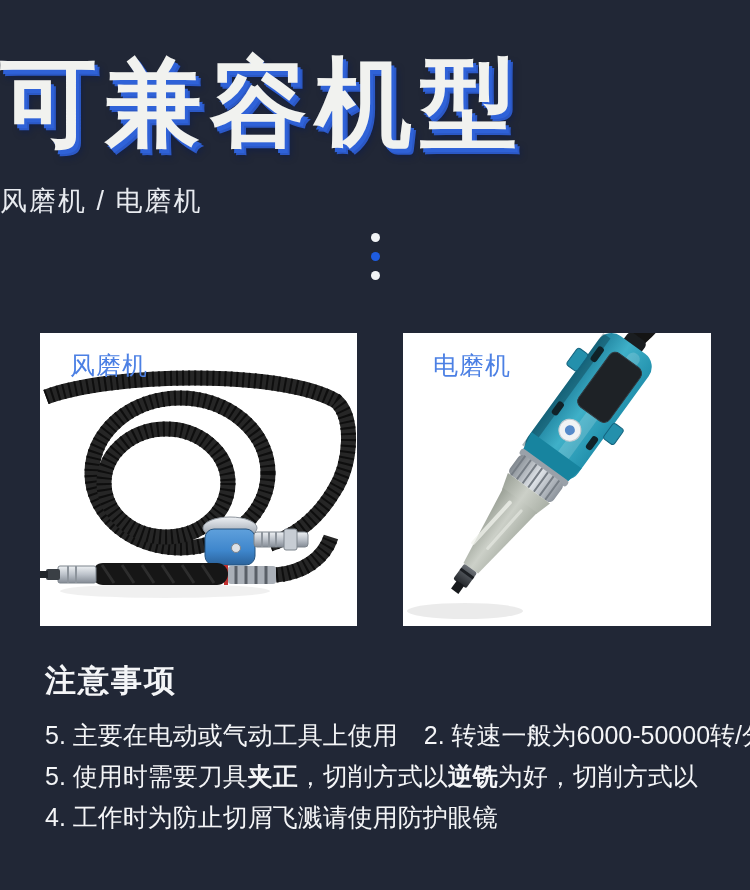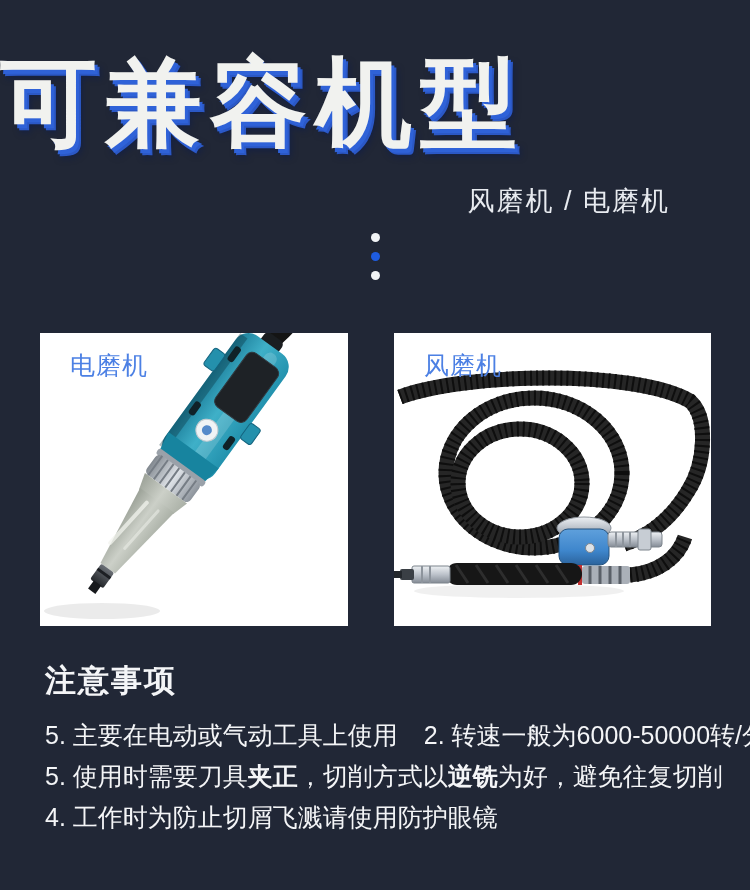--- a/index.html
+++ b/index.html
@@ -9,21 +9,21 @@
     font-family:"Liberation Sans","DejaVu Sans",sans-serif;
   }
   .title{
     position:absolute;top:50px;left:0;width:750px;margin:0;
     font-size:97px;line-height:1.1;font-weight:900;
     letter-spacing:8px;color:#f1f2ef;
     text-shadow:3px 4px 0 #2f62d8,5px 6px 0 #2b58c6,6px 8px 6px rgba(10,25,80,.55);
   }
   .subtitle{
     position:absolute;top:183px;left:0;width:670px;
-    text-align:right;font-size:27px;letter-spacing:2px;color:#e8ebf0;
+    text-align:left;font-size:27px;letter-spacing:2px;color:#e8ebf0;
   }
   .dots{
     position:absolute;top:233px;left:0;width:750px;
     display:flex;flex-direction:column;align-items:center;gap:10px;
   }
   .dot{width:9px;height:9px;border-radius:50%;}
   .dot.white{background:#f2f4f6;}
   .dot.blue{background:#1e5ce0;}
   .cards{
     position:absolute;top:333px;left:40px;display:flex;gap:46px;
@@ -53,20 +53,74 @@
 
   <div class="subtitle">风磨机 / 电磨机</div>
 
   <div class="dots">
     <span class="dot white"></span>
     <span class="dot blue"></span>
     <span class="dot white"></span>
   </div>
 
   <div class="cards">
+
+    <div class="card left">
+      <span class="card-label">风磨机</span>
+      <svg width="317" height="293" viewBox="0 0 317 293">
+        <defs>
+          <linearGradient id="chromeH" x1="0" y1="0" x2="0" y2="1">
+            <stop offset="0" stop-color="#eef1f4"></stop>
+              <stop offset="0.5" stop-color="#bcc2ca"></stop>
+              <stop offset="1" stop-color="#848b95"></stop>
+          </linearGradient>
+          <linearGradient id="blueValve" x1="0" y1="0" x2="0" y2="1">
+            <stop offset="0" stop-color="#5fa0dc"></stop>
+              <stop offset="0.6" stop-color="#3e86cc"></stop>
+              <stop offset="1" stop-color="#2b639c"></stop>
+          </linearGradient>
+        </defs>
+        <ellipse cx="125" cy="258" rx="105" ry="7" fill="rgba(0,0,0,0.06)"></ellipse>
+
+        <ellipse cx="140" cy="140" rx="88" ry="75" fill="none" stroke="#262626" stroke-width="15"></ellipse>
+        <ellipse cx="140" cy="140" rx="88" ry="75" fill="none" stroke="#0e0e0e" stroke-width="15" stroke-dasharray="2 4"></ellipse>
+        <ellipse cx="126" cy="150" rx="62" ry="54" fill="none" stroke="#262626" stroke-width="15"></ellipse>
+        <ellipse cx="126" cy="150" rx="62" ry="54" fill="none" stroke="#0e0e0e" stroke-width="15" stroke-dasharray="2 4"></ellipse>
+
+        <path d="M 6,64 C 70,40 240,36 296,68 C 314,84 312,130 294,158 C 276,188 252,204 230,211" fill="none" stroke="#262626" stroke-width="15"></path>
+        <path d="M 6,64 C 70,40 240,36 296,68 C 314,84 312,130 294,158 C 276,188 252,204 230,211" fill="none" stroke="#0e0e0e" stroke-width="15" stroke-dasharray="2 4"></path>
+
+        <path d="M 236,242 C 262,240 284,226 291,204" fill="none" stroke="#262626" stroke-width="15"></path>
+        <path d="M 236,242 C 262,240 284,226 291,204" fill="none" stroke="#0e0e0e" stroke-width="15" stroke-dasharray="2 4"></path>
+
+        <ellipse cx="190" cy="195" rx="27" ry="11" fill="url(#chromeH)" stroke="#8d949c"></ellipse>
+        <rect x="165" y="196" width="50" height="36" rx="9" fill="url(#blueValve)" stroke="#25537f"></rect>
+        <circle cx="196" cy="215" r="4.5" fill="#dde2e7" stroke="#7d848c"></circle>
+
+        <rect x="214" y="199" width="54" height="15" rx="3" fill="url(#chromeH)" stroke="#7d848c"></rect>
+        <rect x="244" y="196" width="13" height="21" rx="2" fill="#c7cdd4" stroke="#7d848c"></rect>
+        <line x1="222" y1="199" x2="222" y2="214" stroke="#8d949c" stroke-width="2"></line>
+        <line x1="229" y1="199" x2="229" y2="214" stroke="#8d949c" stroke-width="2"></line>
+        <line x1="236" y1="199" x2="236" y2="214" stroke="#8d949c" stroke-width="2"></line>
+
+        <rect x="188" y="233" width="48" height="18" rx="3" fill="#aab0b8"></rect>
+        <line x1="196" y1="233" x2="196" y2="251" stroke="#5a6068" stroke-width="3"></line>
+        <line x1="206" y1="233" x2="206" y2="251" stroke="#5a6068" stroke-width="3"></line>
+        <line x1="216" y1="233" x2="216" y2="251" stroke="#5a6068" stroke-width="3"></line>
+        <line x1="226" y1="233" x2="226" y2="251" stroke="#5a6068" stroke-width="3"></line>
+        <rect x="184" y="232" width="4" height="20" fill="#c23030"></rect>
+        <rect x="52" y="230" width="136" height="22" rx="11" fill="#161616"></rect>
+        <path d="M 62,232 L 74,250 M 82,232 L 94,250 M 102,232 L 114,250 M 122,232 L 134,250 M 142,232 L 154,250 M 162,232 L 174,250" stroke="#2d2d2d" stroke-width="3"></path>
+        <rect x="18" y="233" width="38" height="17" rx="2" fill="url(#chromeH)" stroke="#7d848c"></rect>
+        <line x1="28" y1="233" x2="28" y2="250" stroke="#8d949c" stroke-width="2"></line>
+        <line x1="36" y1="233" x2="36" y2="250" stroke="#8d949c" stroke-width="2"></line>
+        <rect x="6" y="236" width="14" height="11" rx="2" fill="#3a3f45"></rect>
+        <rect x="0" y="238" width="8" height="7" fill="#23272c"></rect>
+      </svg>
+    </div>
 
     <div class="card right">
       <span class="card-label">电磨机</span>
       <svg width="308" height="293" viewBox="0 0 308 293">
         <defs>
           <linearGradient id="teal" x1="0" y1="0" x2="1" y2="0">
             <stop offset="0" stop-color="#1d7f9b"></stop>
               <stop offset="0.45" stop-color="#3fb0c8"></stop>
               <stop offset="1" stop-color="#2392ae"></stop>
           </linearGradient>
@@ -118,76 +172,22 @@
           <path d="M -21,192 L 21,192 L 9,276 L -9,276 Z" fill="url(#cone)"></path>
           <path d="M -7,200 L -13,254" stroke="#f2f4ee" stroke-width="4" opacity="0.75" stroke-linecap="round"></path>
           <path d="M 7,200 L 2,250" stroke="#f2f4ee" stroke-width="3" opacity="0.5" stroke-linecap="round"></path>
 
           <rect x="-8" y="276" width="16" height="19" rx="2" fill="url(#darkMetal)"></rect>
           <rect x="-8" y="281" width="16" height="3" fill="#1c1f23"></rect>
           <rect x="-4" y="294" width="9" height="10" fill="#17191c"></rect>
         </g>
       </svg>
     </div>
-
-    <div class="card left">
-      <span class="card-label">风磨机</span>
-      <svg width="317" height="293" viewBox="0 0 317 293">
-        <defs>
-          <linearGradient id="chromeH" x1="0" y1="0" x2="0" y2="1">
-            <stop offset="0" stop-color="#eef1f4"></stop>
-              <stop offset="0.5" stop-color="#bcc2ca"></stop>
-              <stop offset="1" stop-color="#848b95"></stop>
-          </linearGradient>
-          <linearGradient id="blueValve" x1="0" y1="0" x2="0" y2="1">
-            <stop offset="0" stop-color="#5fa0dc"></stop>
-              <stop offset="0.6" stop-color="#3e86cc"></stop>
-              <stop offset="1" stop-color="#2b639c"></stop>
-          </linearGradient>
-        </defs>
-        <ellipse cx="125" cy="258" rx="105" ry="7" fill="rgba(0,0,0,0.06)"></ellipse>
-
-        <ellipse cx="140" cy="140" rx="88" ry="75" fill="none" stroke="#262626" stroke-width="15"></ellipse>
-        <ellipse cx="140" cy="140" rx="88" ry="75" fill="none" stroke="#0e0e0e" stroke-width="15" stroke-dasharray="2 4"></ellipse>
-        <ellipse cx="126" cy="150" rx="62" ry="54" fill="none" stroke="#262626" stroke-width="15"></ellipse>
-        <ellipse cx="126" cy="150" rx="62" ry="54" fill="none" stroke="#0e0e0e" stroke-width="15" stroke-dasharray="2 4"></ellipse>
-
-        <path d="M 6,64 C 70,40 240,36 296,68 C 314,84 312,130 294,158 C 276,188 252,204 230,211" fill="none" stroke="#262626" stroke-width="15"></path>
-        <path d="M 6,64 C 70,40 240,36 296,68 C 314,84 312,130 294,158 C 276,188 252,204 230,211" fill="none" stroke="#0e0e0e" stroke-width="15" stroke-dasharray="2 4"></path>
-
-        <path d="M 236,242 C 262,240 284,226 291,204" fill="none" stroke="#262626" stroke-width="15"></path>
-        <path d="M 236,242 C 262,240 284,226 291,204" fill="none" stroke="#0e0e0e" stroke-width="15" stroke-dasharray="2 4"></path>
-
-        <ellipse cx="190" cy="195" rx="27" ry="11" fill="url(#chromeH)" stroke="#8d949c"></ellipse>
-        <rect x="165" y="196" width="50" height="36" rx="9" fill="url(#blueValve)" stroke="#25537f"></rect>
-        <circle cx="196" cy="215" r="4.5" fill="#dde2e7" stroke="#7d848c"></circle>
-
-        <rect x="214" y="199" width="54" height="15" rx="3" fill="url(#chromeH)" stroke="#7d848c"></rect>
-        <rect x="244" y="196" width="13" height="21" rx="2" fill="#c7cdd4" stroke="#7d848c"></rect>
-        <line x1="222" y1="199" x2="222" y2="214" stroke="#8d949c" stroke-width="2"></line>
-        <line x1="229" y1="199" x2="229" y2="214" stroke="#8d949c" stroke-width="2"></line>
-        <line x1="236" y1="199" x2="236" y2="214" stroke="#8d949c" stroke-width="2"></line>
-
-        <rect x="188" y="233" width="48" height="18" rx="3" fill="#aab0b8"></rect>
-        <line x1="196" y1="233" x2="196" y2="251" stroke="#5a6068" stroke-width="3"></line>
-        <line x1="206" y1="233" x2="206" y2="251" stroke="#5a6068" stroke-width="3"></line>
-        <line x1="216" y1="233" x2="216" y2="251" stroke="#5a6068" stroke-width="3"></line>
-        <line x1="226" y1="233" x2="226" y2="251" stroke="#5a6068" stroke-width="3"></line>
-        <rect x="184" y="232" width="4" height="20" fill="#c23030"></rect>
-        <rect x="52" y="230" width="136" height="22" rx="11" fill="#161616"></rect>
-        <path d="M 62,232 L 74,250 M 82,232 L 94,250 M 102,232 L 114,250 M 122,232 L 134,250 M 142,232 L 154,250 M 162,232 L 174,250" stroke="#2d2d2d" stroke-width="3"></path>
-        <rect x="18" y="233" width="38" height="17" rx="2" fill="url(#chromeH)" stroke="#7d848c"></rect>
-        <line x1="28" y1="233" x2="28" y2="250" stroke="#8d949c" stroke-width="2"></line>
-        <line x1="36" y1="233" x2="36" y2="250" stroke="#8d949c" stroke-width="2"></line>
-        <rect x="6" y="236" width="14" height="11" rx="2" fill="#3a3f45"></rect>
-        <rect x="0" y="238" width="8" height="7" fill="#23272c"></rect>
-      </svg>
-    </div>
   </div>
 
   <div class="notes">
     <h2>注意事项</h2>
     <p class="note-line"><span>5. 主要在电动或气动工具上使用</span><span class="gap2">2. 转速一般为6000-50000转/分</span></p>
-    <p class="note-line"><span>5. 使用时需要刀具</span><b>夹正</b><span>，切削方式以</span><b>逆铣</b><span>为好，避免往复切削</span></p>
+    <p class="note-line"><span>5. 使用时需要刀具</span><b>夹正</b><span>，切削方式以</span><b>逆铣</b><span>为好，切削方式以</span></p>
     <p class="note-line">4. 工作时为防止切屑飞溅请使用防护眼镜</p>
   </div>
 
 </div>
 
 </body></html>

